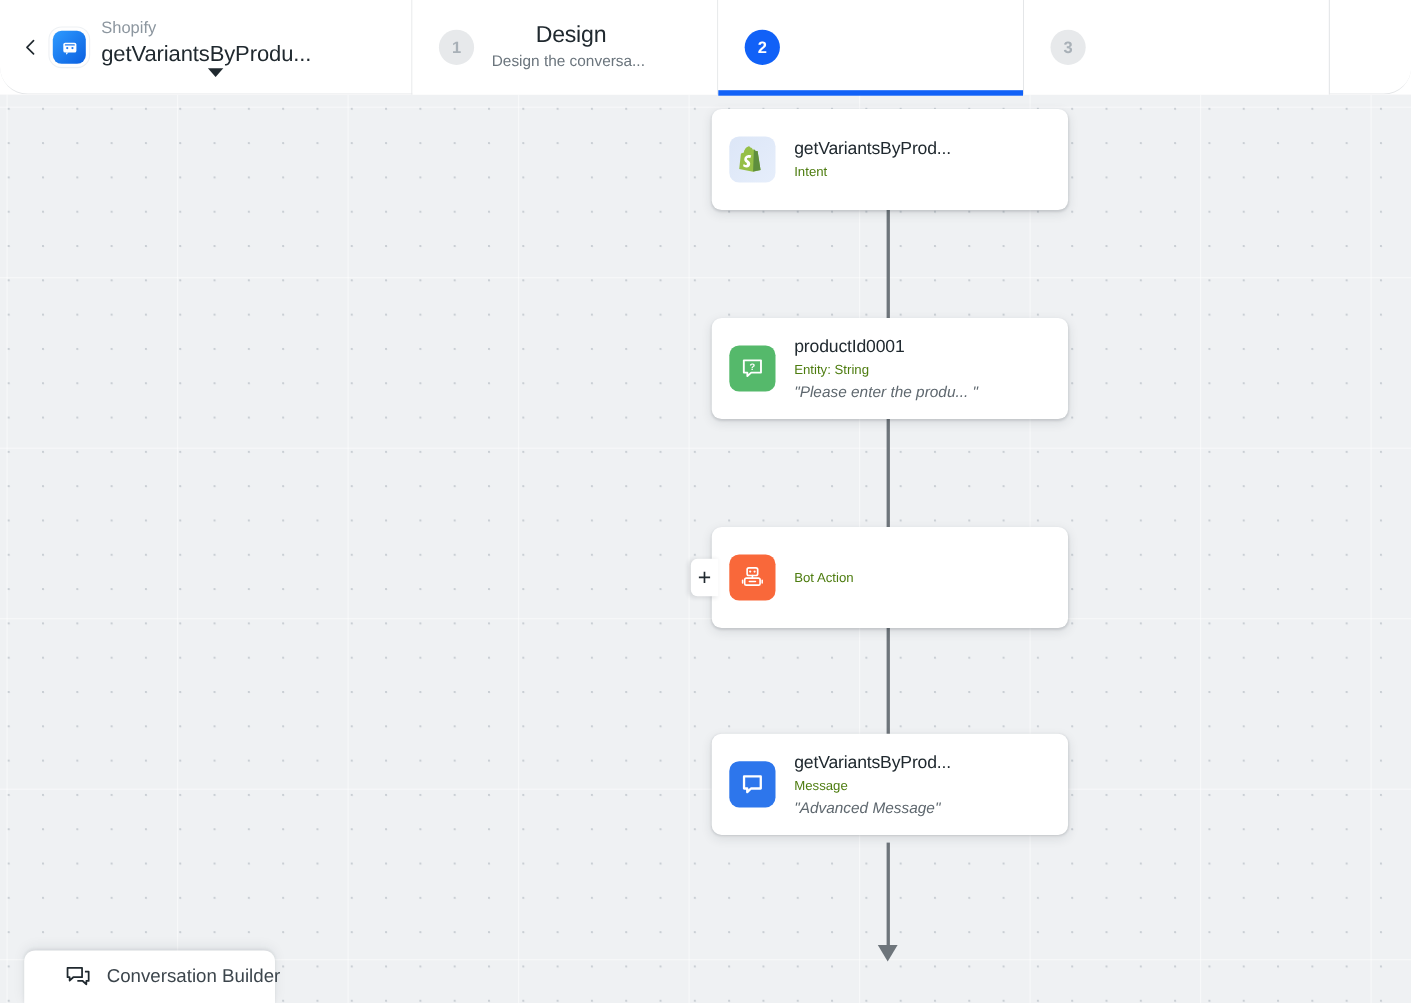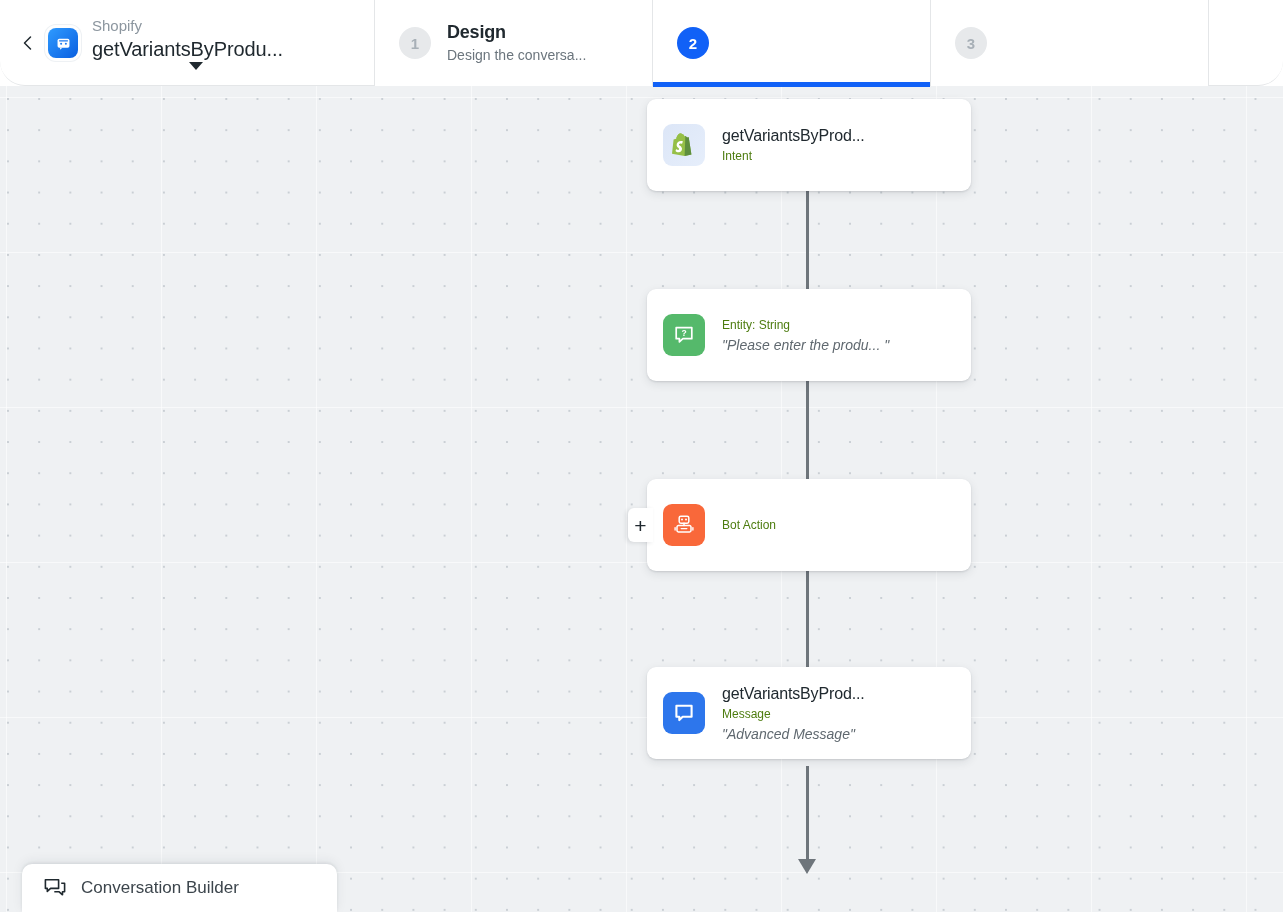--- a/index.html
+++ b/index.html
@@ -129,26 +129,27 @@
     display: flex; align-items: center; justify-content: center;
     margin-right: 16px;
   }
   .step.active .step-badge {
     background: #1161f7;
     color: #ffffff;
   }
 
   .step-text { min-width: 0; display:flex; flex-direction:column; }
   .step-title {
-    font-size: 18px;
-    font-weight: 700;
+    font-size: 21px;
+    font-weight: 400;
     color: #20292f;
     line-height: 24px;
     letter-spacing: -0.2px;
     white-space: nowrap;
+    margin-left: 40px;
   }
   .step-sub {
     font-size: 14px;
     color: #6b757d;
     line-height: 22px;
     white-space: nowrap;
     overflow: hidden;
     max-width: 210px;
     text-overflow: ellipsis;
   }
@@ -262,28 +263,28 @@
     font-weight: 400;
     line-height: 1;
     cursor: pointer;
   }
 
   
   .bottom-panel {
     position: absolute;
     left: 22px;
     bottom: 0;
-    width: 315px;
+    width: 228px;
     height: 48px;
     background: #ffffff;
     border-radius: 10px 10px 0 0;
     box-shadow: 0 -1px 3px rgba(30,40,50,0.09), 0 -3px 12px rgba(30,40,50,0.07);
     display: flex;
     align-items: center;
-    padding-left: 20px;
+    padding-left: 36px;
     z-index: 20;
     cursor: pointer;
   }
   .bottom-panel-icon {
     width: 26px; height: 26px;
     flex: 0 0 26px;
     margin-right: 13px;
     display: flex; align-items: center; justify-content: center;
   }
   .bottom-panel-label {
@@ -383,20 +384,21 @@
     </div>
 
     <div class="node" style="left:647px; top:203px; height:92px;">
       <div class="node-icon entity">
         <svg width="24" height="24" viewBox="0 0 24 24" aria-hidden="true">
           <path d="M4.2 4.6h15.6v11.1H10.9l-3.5 3.2v-3.2H4.2z" fill="none" stroke="#ffffff" stroke-width="1.7" stroke-linejoin="round"></path>
           <text x="12" y="13.1" font-family="Liberation Sans, sans-serif" font-size="8.5" font-weight="700" fill="#ffffff" text-anchor="middle">?</text>
         </svg>
       </div>
       <div class="node-body">
+        <div class="node-title">productId0001</div>
         <div class="node-sub">Entity: String</div>
         <div class="node-quote">"Please enter the produ... "</div>
       </div>
     </div>
 
     <div class="node" style="left:647px; top:393px; height:92px;">
       <div class="plus-handle">+</div>
       <div class="node-icon botaction">
         <svg width="24" height="24" viewBox="0 0 24 24" aria-hidden="true">
           <rect x="7.2" y="3.2" width="9.6" height="7" rx="1.6" fill="none" stroke="#ffffff" stroke-width="1.5"></rect>

